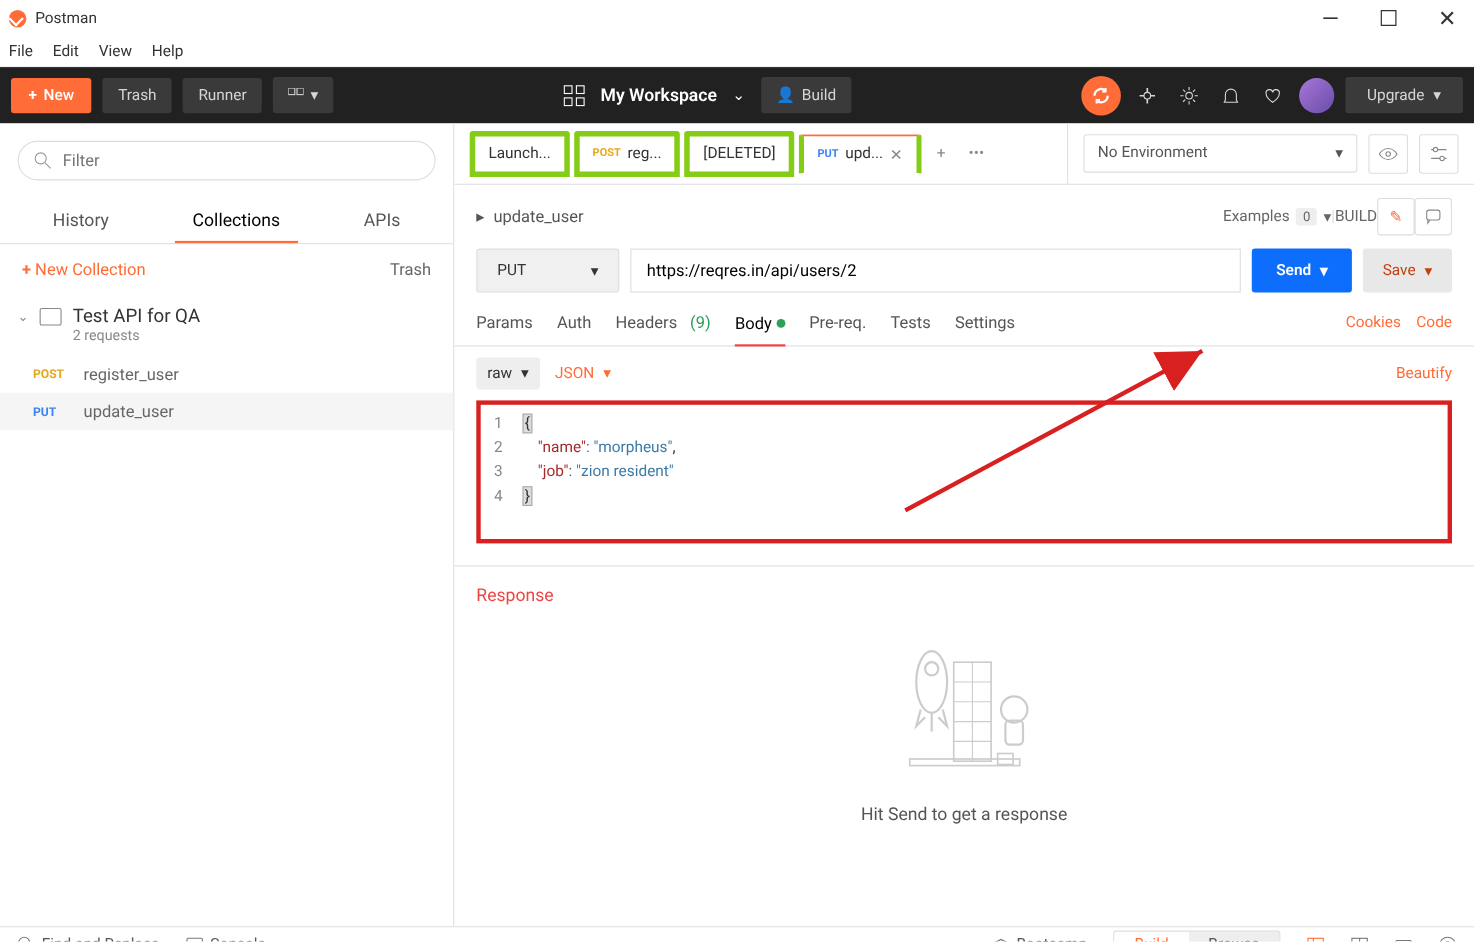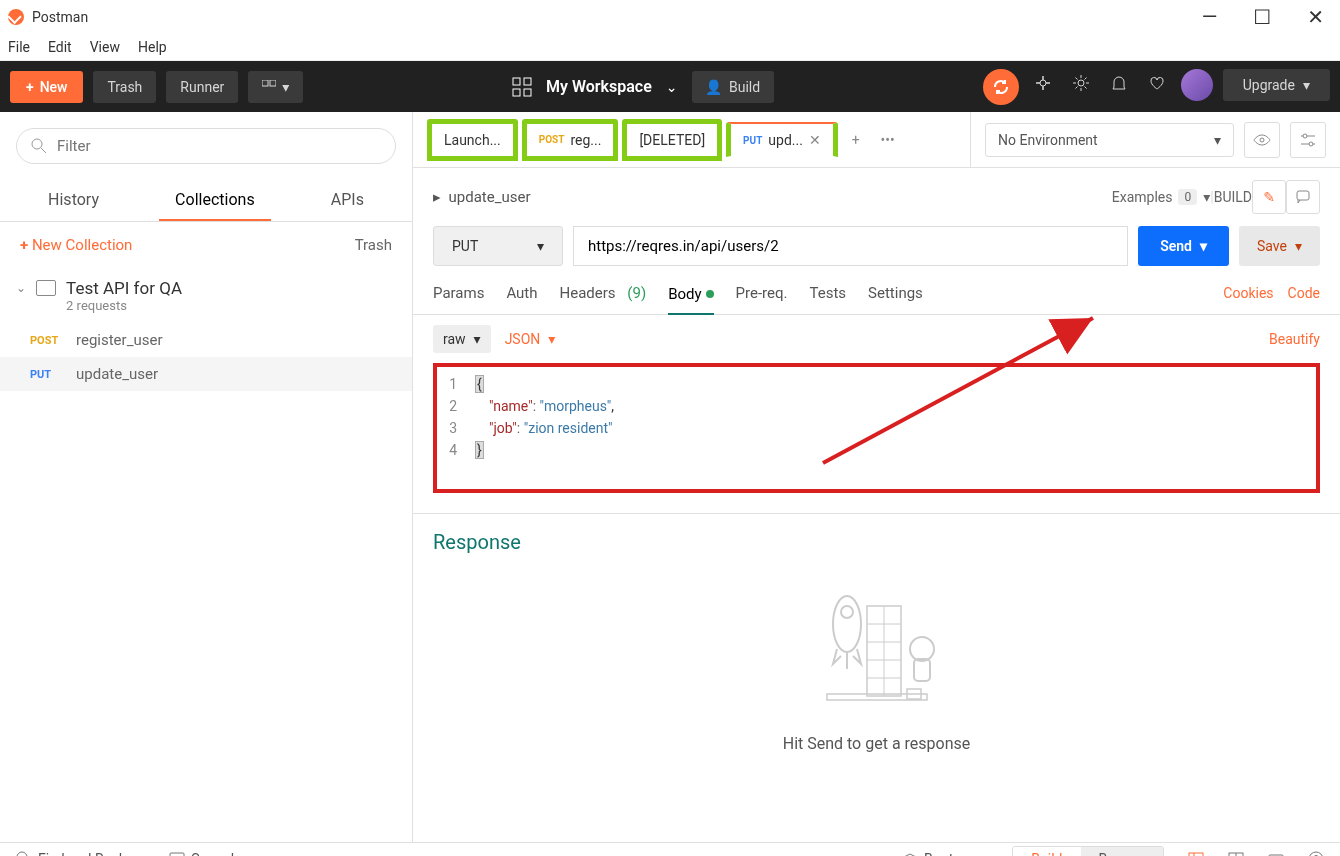--- a/index.html
+++ b/index.html
@@ -6,21 +6,21 @@
 body{width:1340px;height:856px;overflow:hidden;background:#fff;font-size:14px;color:#333}
 .titlebar{height:33px;display:flex;align-items:center;justify-content:space-between;padding:0 8px;background:#fff}
 .titlebar-left{display:flex;align-items:center;gap:8px}
 .postman-logo{width:16px;height:16px;background:#ff6c37;border-radius:50%;display:flex;align-items:center;justify-content:center}
 .postman-logo::after{content:"";width:8px;height:8px;border:2px solid #fff;border-left:none;border-bottom:none;transform:rotate(135deg) translate(1px,1px)}
 .win-controls{display:flex;gap:20px}
 .win-btn{padding:4px 8px;font-size:20px;line-height:1;cursor:pointer}
 .menubar{height:28px;display:flex;align-items:center;padding:0 8px;gap:18px;border-bottom:1px solid #eee}
 .menu-item{font-size:14px;cursor:pointer}
 .toolbar{height:51px;background:#212121;display:flex;align-items:center;padding:0 10px;justify-content:space-between}
-.toolbar-left,.toolbar-right{display:flex;align-items:flex-start;gap:10px}
+.toolbar-left,.toolbar-right{display:flex;align-items:center;gap:10px}
 .btn-new{background:#ff6c37;color:#fff;padding:8px 16px;border-radius:3px;display:flex;align-items:center;gap:6px;cursor:pointer;font-weight:500}
 .btn-tb{background:#3a3a3a;color:#d6d6d6;padding:8px 14px;border-radius:3px;cursor:pointer}
 .toolbar-center{display:flex;align-items:center;gap:14px;color:#fff}
 .workspace-name{font-weight:600;font-size:16px}
 .icon-btn{width:28px;height:28px;display:flex;align-items:center;justify-content:center;color:#d6d6d6;cursor:pointer}
 .sync-btn{width:36px;height:36px;background:#ff6c37;border-radius:50%;display:flex;align-items:center;justify-content:center;color:#fff;cursor:pointer}
 .avatar{width:32px;height:32px;border-radius:50%;background:linear-gradient(135deg,#a678d8,#6b4ba8)}
 .upgrade-btn{background:#3a3a3a;color:#d6d6d6;padding:8px 20px;border-radius:3px;cursor:pointer;display:flex;align-items:center;gap:8px}
 .main{display:flex;height:730px}
 .sidebar{width:413px;border-right:1px solid #e0e0e0;display:flex;flex-direction:column}
@@ -60,40 +60,40 @@
 .examples-badge{background:#eee;padding:1px 6px;border-radius:3px;font-size:12px}
 .edit-box{border:1px solid #ddd;width:34px;height:34px;display:flex;align-items:center;justify-content:center;border-radius:3px}
 .pencil{color:#ff6c37}
 .url-row{display:flex;padding:0 20px;gap:10px;margin-bottom:6px}
 .method-select{border:1px solid #ddd;background:#f0f0f0;padding:10px 18px;border-radius:3px;display:flex;align-items:center;gap:10px;cursor:pointer;min-width:130px;justify-content:space-between}
 .url-input{flex:1;border:1px solid #ddd;padding:10px 14px;font-size:15px;outline:none}
 .send-btn{background:#0d6efd;color:#fff;padding:10px 22px;border-radius:3px;font-weight:600;display:flex;align-items:center;gap:8px;cursor:pointer}
 .save-btn{background:#e8e8e8;color:#c2410c;padding:10px 18px;border-radius:3px;display:flex;align-items:center;gap:8px;cursor:pointer}
 .req-tabs{display:flex;padding:8px 20px;gap:22px;border-bottom:1px solid #e0e0e0;color:#555;font-size:15px;justify-content:flex-start;align-items:center}
 .req-tab-item{cursor:pointer;padding:4px 0;display:flex;align-items:center;gap:4px}
-.req-tab-item.active{color:#000;border-bottom:2px solid #0f766e;margin-bottom:-9px;padding-bottom:10px}
+.req-tab-item.active{color:#000;border-bottom:2px solid #ef4444;margin-bottom:-9px;padding-bottom:10px}
 .headers-count{color:#2e9e5b}
 .body-dot{width:8px;height:8px;background:#2e9e5b;border-radius:50%}
 .req-tabs-right{margin-left:auto;display:flex;gap:14px;color:#ff6c37;font-size:14px}
 .body-controls{display:flex;padding:10px 20px;justify-content:space-between;align-items:center}
 .body-controls-left{display:flex;gap:14px;align-items:center}
 .raw-select{background:#eee;padding:6px 10px;border-radius:3px;display:flex;align-items:center;gap:8px;cursor:pointer}
 .json-select{color:#ff6c37;display:flex;align-items:center;gap:8px;cursor:pointer}
 .beautify{color:#ff6c37;cursor:pointer}
 .editor-area{position:relative;margin:0 20px;border:4px solid #d92020;padding:6px;font-family:monospace;font-size:14px;height:130px}
 .editor-line{display:flex;gap:18px;line-height:22px}
 .line-num{color:#888;width:14px;text-align:right}
 .code-key{color:#a52a2a}
 .code-colon{color:#666}
 .code-str{color:#3b7aa8}
 .code-punc{color:#333}
 .bracket-hl{background:#ddd;border:1px solid #aaa;padding:0 1px}
 .arrow-annotation{position:absolute;left:390px;top:-70px;pointer-events:none}
 .response-section{margin-top:20px;border-top:1px solid #e0e0e0;padding:16px 20px}
-.response-title{color:#0f766e;font-size:20px;margin-bottom:20px}
+.response-title{color:#ef4444;font-size:16px;margin-bottom:20px}
 .response-body{display:flex;flex-direction:column;align-items:center;justify-content:center;padding:20px 0;color:#888}
 .rocket-svg{width:140px;height:120px;margin-bottom:20px}
 .response-hint{font-size:16px;color:#555}
 .statusbar{height:32px;border-top:1px solid #e0e0e0;display:flex;justify-content:space-between;align-items:center;padding:0 16px;color:#555;font-size:14px}
 .statusbar-left,.statusbar-right{display:flex;align-items:center;gap:24px}
 .sb-item{display:flex;align-items:center;gap:6px;cursor:pointer}
 .build-browse{display:flex;border:1px solid #ddd;border-radius:3px;overflow:hidden}
 .bb-item{padding:4px 18px;cursor:pointer}
 .bb-build{color:#ff6c37;background:#fff}
 .bb-browse{background:#eee;color:#555}

